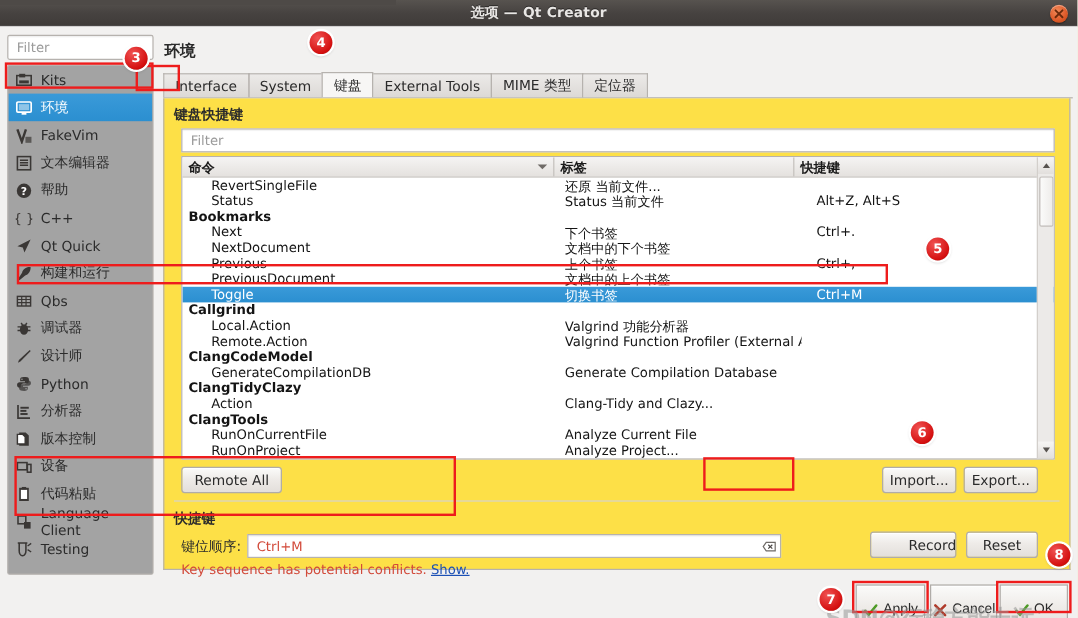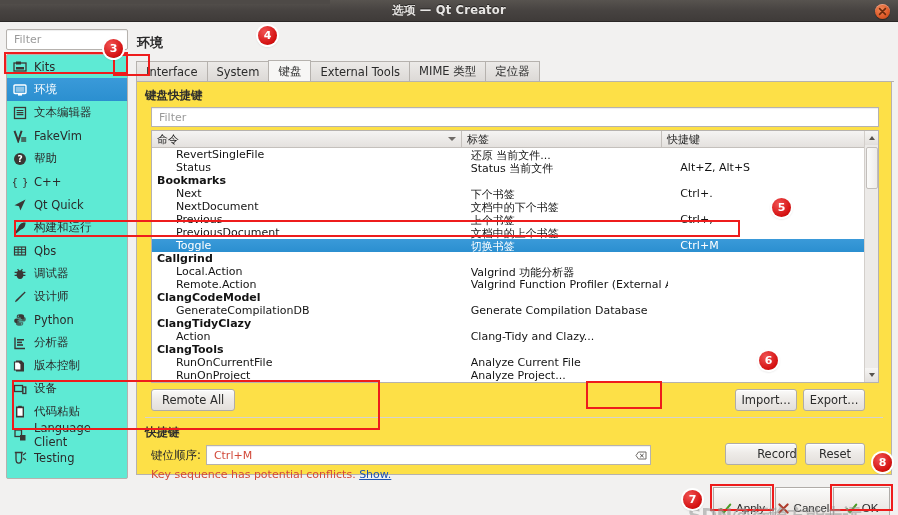--- a/index.html
+++ b/index.html
@@ -70,21 +70,21 @@
   #filter-box input {
     border: 0; outline: 0; width: 100%;
     font-family: inherit; font-size: 11px;
     color: #2b2b2b; background: transparent;
   }
   #filter-box input::placeholder { color: #9b9b9b; }
 
   #cat-list {
     margin: 4px 0 0 2px;
     width: 122px; height: 425px;
-    background: #5eead4;
+    background: #a3a3a3;
     border: 1px solid #b6b2ae;
     border-radius: 2px;
     overflow: hidden;
   }
   .cat-item {
     height: 23px;
     display: flex; align-items: center;
     padding-left: 6px;
     gap: 7px;
     color: #2b2b2b;
@@ -170,21 +170,21 @@
     overflow: hidden;
   }
   #table-head {
     height: 17px;
     display: flex;
     background: linear-gradient(to bottom,#f5f4f3,#e4e1de);
     border-bottom: 1px solid #c4c0bc;
   }
   .th {
     display: flex; align-items: center;
-    font-size: 11px; font-weight: normal; color: #1a1a1a;
+    font-size: 11px; font-weight: bold; color: #1a1a1a;
     padding-left: 5px;
     border-right: 1px solid #c4c0bc;
     position: relative;
     cursor: pointer;
   }
   .th.c1 { width: 310px; }
   .th.c2 { width: 200px; }
   .th.c3 { width: 200px; border-right: none; }
   .sort-caret {
     position: absolute; right: 5px; top: 6px;
@@ -399,34 +399,34 @@
                 <rect x="1" y="2" width="12" height="8.5" rx="1" fill="none" stroke="currentColor" stroke-width="1.4"></rect>
                 <rect x="2.8" y="3.8" width="8.4" height="5" fill="currentColor" opacity=".45"></rect>
                 <rect x="5" y="11" width="4" height="1.6" fill="currentColor"></rect>
               </svg>
             </span>
             <span>环境</span>
           </div>
           <div class="cat-item">
             <span class="cat-ico">
               <svg width="14" height="14" viewBox="0 0 14 14">
+                <path d="M1.5 1.8 L5.2 12 L8.6 1.8" fill="none" stroke="#3a3735" stroke-width="2"></path>
+                <rect x="8.2" y="8" width="5" height="5" fill="#3a3735" opacity=".7"></rect>
+              </svg>
+            </span>
+            <span>FakeVim</span>
+          </div>
+          <div class="cat-item">
+            <span class="cat-ico">
+              <svg width="14" height="14" viewBox="0 0 14 14">
                 <rect x="1.5" y="1.5" width="11" height="11" fill="none" stroke="#3a3735" stroke-width="1.3"></rect>
                 <path d="M3.6 4.5h6.8M3.6 6.6h6.8M3.6 8.7h6.8" stroke="#3a3735" stroke-width="1.2"></path>
               </svg>
             </span>
             <span>文本编辑器</span>
-          </div>
-          <div class="cat-item">
-            <span class="cat-ico">
-              <svg width="14" height="14" viewBox="0 0 14 14">
-                <path d="M1.5 1.8 L5.2 12 L8.6 1.8" fill="none" stroke="#3a3735" stroke-width="2"></path>
-                <rect x="8.2" y="8" width="5" height="5" fill="#3a3735" opacity=".7"></rect>
-              </svg>
-            </span>
-            <span>FakeVim</span>
           </div>
           <div class="cat-item">
             <span class="cat-ico">
               <svg width="14" height="14" viewBox="0 0 14 14">
                 <circle cx="7" cy="7" r="6" fill="#3a3735"></circle>
                 <text x="7" y="10.4" font-size="9" font-weight="bold" text-anchor="middle" fill="#fff" font-family="DejaVu Sans">?</text>
               </svg>
             </span>
             <span>帮助</span>
           </div>

